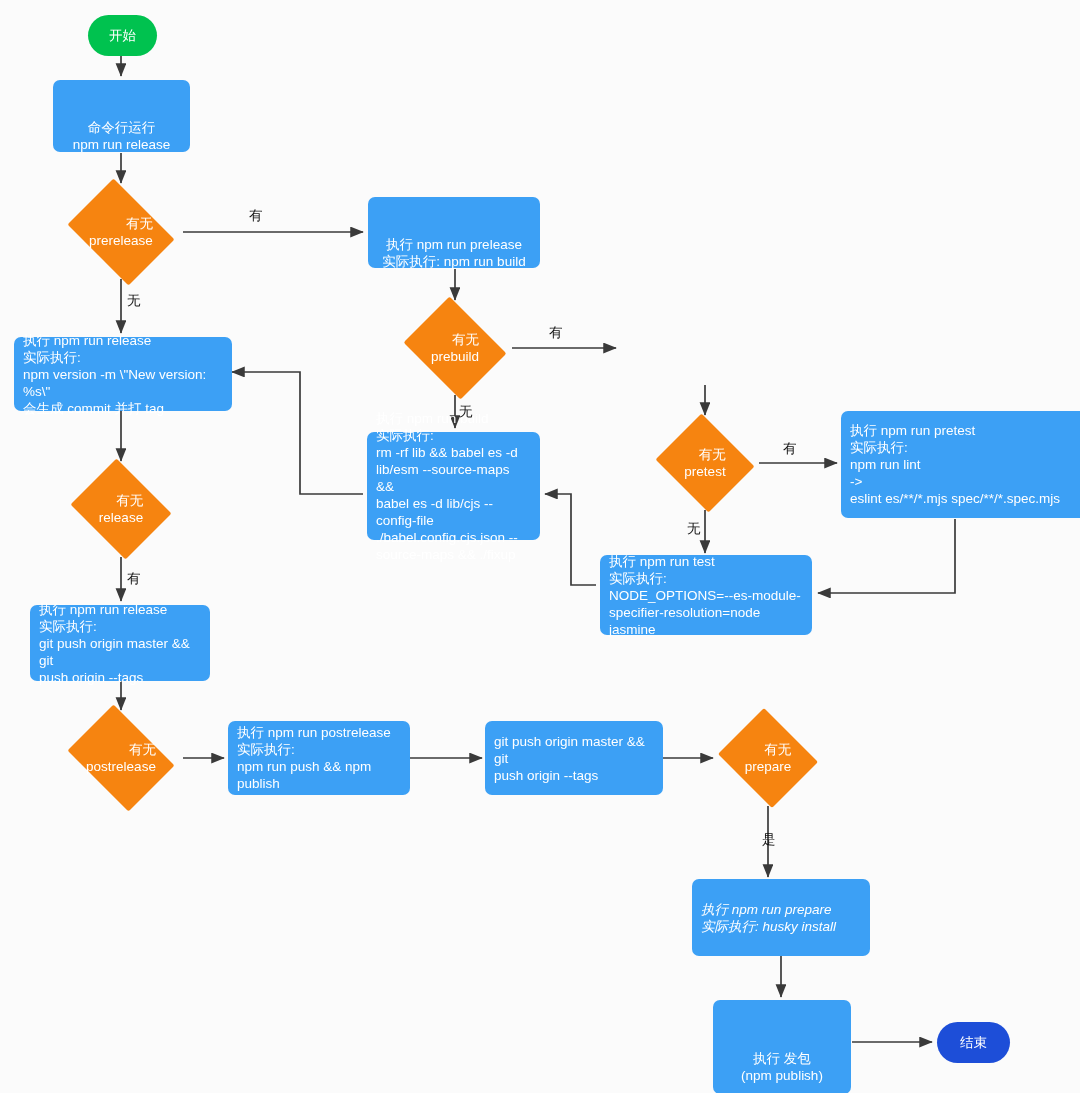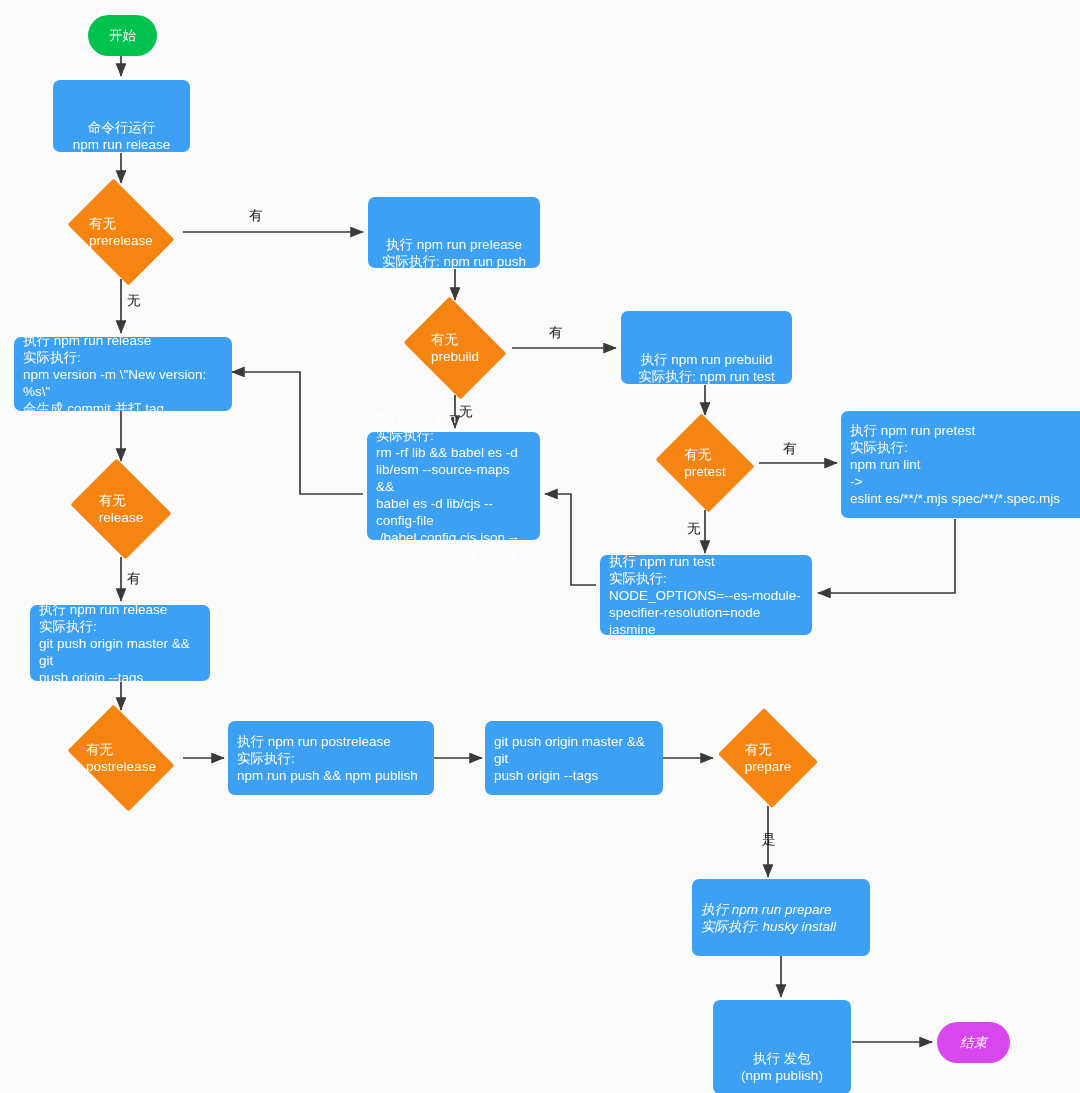--- a/index.html
+++ b/index.html
@@ -46,42 +46,42 @@
     margin-top: 40px;
   }
   .node.term {
     border-radius: 22px;
     display: flex;
     align-items: center;
     justify-content: center;
     text-align: center;
   }
   .node.term.start { background: #00C24F; }
-  .node.term.end   { background: #d946ef; font-style: italic; }
+  .node.term.end   { background: #1d4ed8; }
   .decision {
     position: absolute;
     display: flex;
     align-items: center;
     justify-content: center;
   }
   .decision .dshape {
     position: absolute;
     left: 0; top: 0;
     width: 100%; height: 100%;
     background: #F68410;
     transform: rotate(45deg) scale(0.707);
     border-radius: 3px;
   }
   .decision .dtxt {
     position: relative;
     z-index: 2;
     color: #ffffff;
     font-size: 13.5px;
     line-height: 17px;
-    text-align: left;
+    text-align: right;
     white-space: pre-line;
   }
   .elabel {
     position: absolute;
     color: #111111;
     font-size: 13.5px;
     line-height: 15px;
     white-space: nowrap;
   }
 </style>
@@ -132,33 +132,29 @@
   </div>
 
   <div class="decision" style="left:60px; top:186px; width:122px; height:92px;">
     <div class="dshape"></div>
     <span class="dtxt">有无
 prerelease</span>
   </div>
 
   <div class="node proc center" style="left:368px; top:197px; width:172px; height:71px;">
     <span class="txt">执行 npm run prelease
-实际执行: npm run push</span>
+实际执行: npm run build</span>
   </div>
 
   <div class="decision" style="left:398px; top:302px; width:114px; height:92px;">
     <div class="dshape"></div>
     <span class="dtxt">有无
 prebuild</span>
   </div>
 
-  <div class="node proc center" style="left:621px; top:311px; width:171px; height:73px;">
-    <span class="txt">执行 npm run prebuild
-实际执行: npm run test</span>
-  </div>
 
   <div class="decision" style="left:652px; top:417px; width:106px; height:92px;">
     <div class="dshape"></div>
     <span class="dtxt">有无
 pretest</span>
   </div>
 
   <div class="node proc" style="left:841px; top:411px; width:268px; height:107px;">
     <span class="txt">执行 npm run pretest
 实际执行:
@@ -203,21 +199,21 @@
 git push origin master &amp;&amp; git
 push origin --tags</span>
   </div>
 
   <div class="decision" style="left:60px; top:712px; width:122px; height:92px;">
     <div class="dshape"></div>
     <span class="dtxt">有无
 postrelease</span>
   </div>
 
-  <div class="node proc" style="left:228px; top:721px; width:206px; height:74px;">
+  <div class="node proc" style="left:228px; top:721px; width:182px; height:74px;">
     <span class="txt">执行 npm run postrelease
 实际执行:
 npm run push &amp;&amp; npm publish</span>
   </div>
 
   <div class="node proc" style="left:485px; top:721px; width:178px; height:74px;">
     <span class="txt">git push origin master &amp;&amp; git
 push origin --tags</span>
   </div>
 

